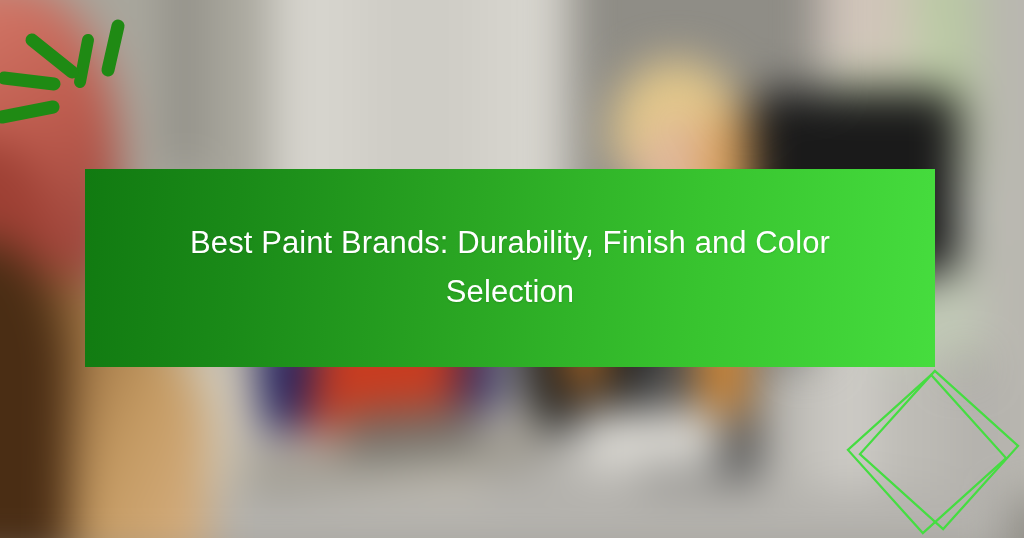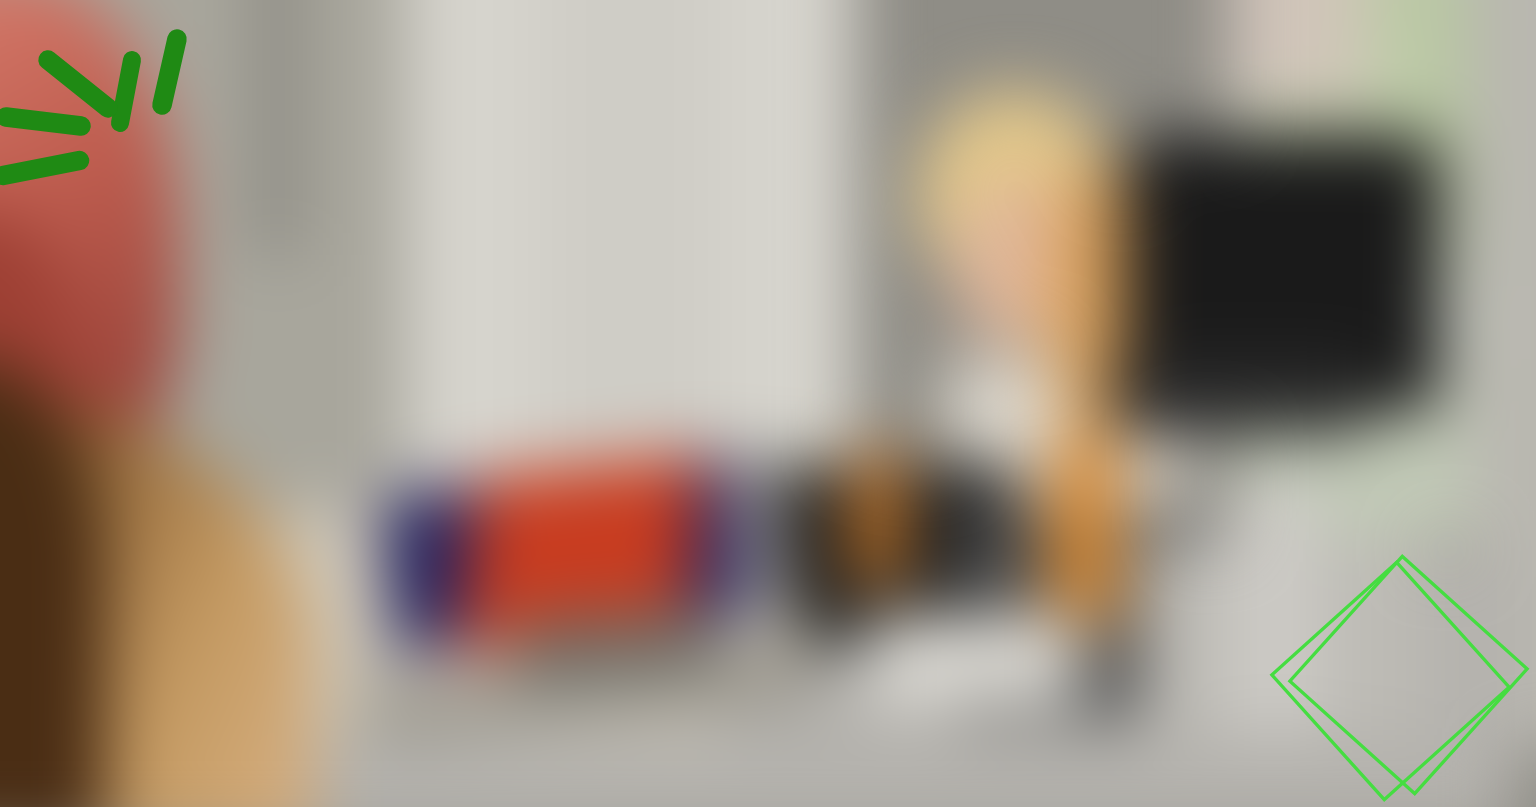--- a/index.html
+++ b/index.html
@@ -183,14 +183,17 @@
     </g>
   </svg>
 
   <svg id="squares" viewBox="0 0 190 185">
     <g stroke="#45dd41" fill="none" stroke-width="2.2">
       <rect x="45" y="36" width="112" height="112" transform="rotate(42 101 92)"></rect>
       <rect x="33" y="40" width="112" height="112" transform="rotate(48 89 96)"></rect>
     </g>
   </svg>
 
+  <div id="banner">
+    <h1 id="banner-title">Best Paint Brands: Durability, Finish and Color Selection</h1>
+  </div>
 
 </div>
 
 </body></html>

